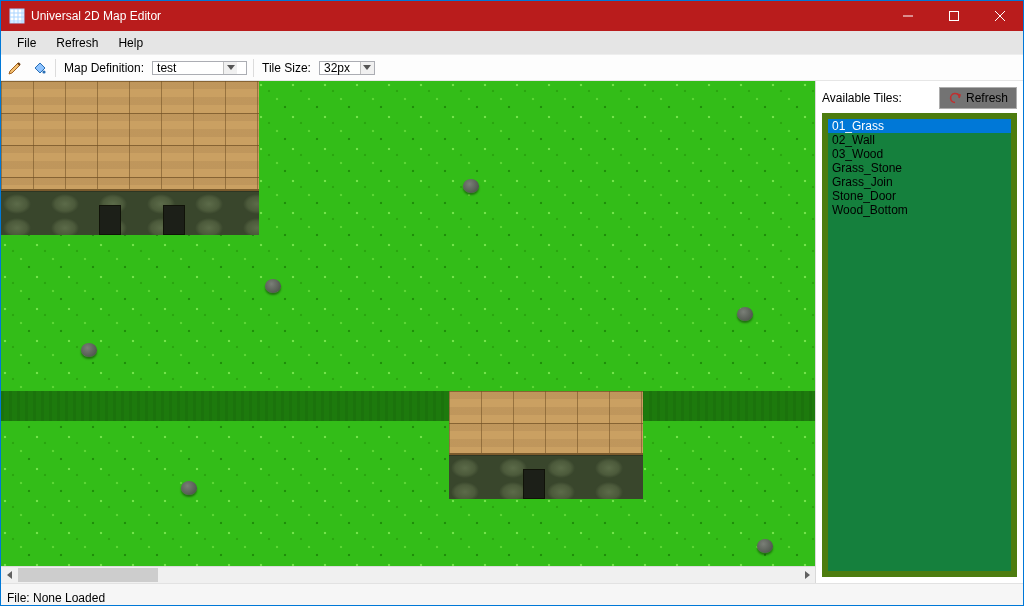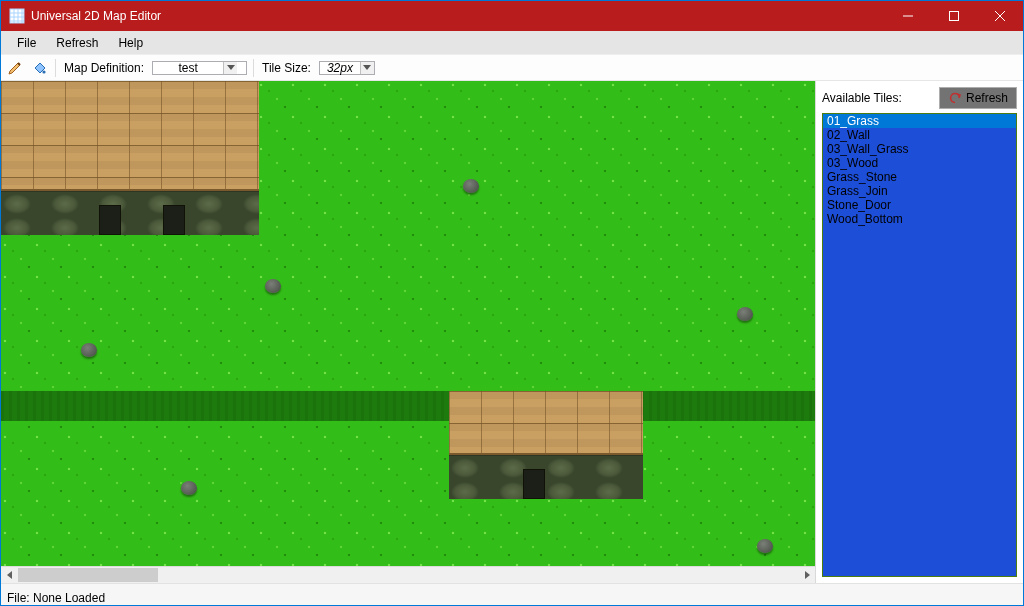--- a/index.html
+++ b/index.html
@@ -5,27 +5,27 @@
   * { box-sizing: border-box; margin: 0; padding: 0; }
   html, body { width: 1024px; height: 606px; font-family: "Segoe UI", Tahoma, sans-serif; font-size: 12px; overflow: hidden; background: #fff; }
   .window { width: 1024px; height: 606px; border: 1px solid #0078d7; display: flex; flex-direction: column; }
   .titlebar { height: 30px; background: #b91c1c; color: #fff; display: flex; align-items: center; }
   .titlebar .icon { width: 16px; height: 16px; margin: 0 6px 0 8px; display: flex; align-items: center; justify-content: center; }
   .titlebar .title { flex: 1; font-size: 12px; }
   .winbtns { display: flex; height: 100%; }
   .winbtn { width: 46px; display: flex; align-items: center; justify-content: center; color: #fff; }
   .menubar { height: 24px; background: #e5e5e5; display: flex; align-items: center; padding: 0 6px; border-bottom: 1px solid #eee; }
   .menuitem { padding: 3px 10px; cursor: default; }
-  .toolbar { height: 26px; background: #fdfdfd; display: flex; align-items: center; padding: 0 4px; border-bottom: 1px solid #e6e6e6; gap: 4px; text-align: center; }
+  .toolbar { height: 26px; background: #fdfdfd; display: flex; align-items: center; padding: 0 4px; border-bottom: 1px solid #e6e6e6; gap: 4px; }
   .toolicon { width: 20px; height: 20px; display: flex; align-items: center; justify-content: center; border: 1px solid transparent; border-radius: 2px; }
   .sep { width: 1px; height: 18px; background: #dcdcdc; margin: 0 2px; }
   .tlabel { margin: 0 4px 0 2px; }
   .combo { display: flex; align-items: center; border: 1px solid #abadb3; height: 14px; background: #fff; }
   .combo .cval { padding: 0 4px; min-width: 70px; }
-  .combo.sm .cval { min-width: 40px; font-style: italic; }
+  .combo.sm .cval { min-width: 40px; }
   .combo .carrow { width: 14px; height: 100%; display: flex; align-items: center; justify-content: center; background: #f0f0f0; border-left: 1px solid #c0c0c0; }
   .content { flex: 1; display: flex; min-height: 0; }
   .canvas-wrap { width: 814px; display: flex; flex-direction: column; }
   .canvas { flex: 1; position: relative; overflow: hidden; }
   .grass { position: absolute; inset: 0; background-color: #33bd18;
     background-image:
       radial-gradient(circle at 4px 4px, #72e34a 1.2px, transparent 1.6px),
       radial-gradient(circle at 12px 10px, #2aa60f 1.2px, transparent 1.6px),
       radial-gradient(circle at 20px 18px, #5bd634 1.2px, transparent 1.6px),
       radial-gradient(circle at 28px 26px, #1f8f0a 1.2px, transparent 1.6px);
@@ -54,21 +54,21 @@
     border-top: 1px solid #2d3623;
   }
   .door { position: absolute; width: 22px; background: #1c1f18; border: 1px solid #101208; }
   .hscroll { height: 17px; background: #f0f0f0; border-top: 1px solid #dcdcdc; display: flex; align-items: center; }
   .harrow { width: 17px; height: 17px; display: flex; align-items: center; justify-content: center; color: #555; }
   .htrack { flex: 1; height: 100%; position: relative; background: #f0f0f0; }
   .hthumb { position: absolute; left: 0; top: 1px; bottom: 1px; width: 140px; background: #cdcdcd; border-radius: 0; }
   .sidebar { flex: 1; display: flex; flex-direction: column; border-left: 1px solid #d9d9d9; padding: 6px; gap: 4px; }
   .sidehead { display: flex; align-items: center; justify-content: space-between; }
   .refresh-btn { display: flex; align-items: center; gap: 4px; border: 1px solid #adadad; background: #737373; padding: 2px 8px; height: 22px; cursor: default; }
-  .tilelist { flex: 1; border: 1px solid #4d7c0f; background: #1d4ed8; overflow: auto; }
+  .tilelist { flex: 1; border: 6px solid #4d7c0f; background: #15803d; overflow: auto; }
   .tileitem { padding: 0 4px; line-height: 14px; height: 14px; white-space: nowrap; }
   .tileitem.sel { background: #0078d7; color: #fff; }
   .statusbar { height: 22px; background: #f6f6f6; border-top: 1px solid #e2e2e2; display: flex; align-items: flex-end; padding: 0 6px; font-size: 12px; }
   svg { display: block; }
   .mdw { width: 95px; }
 </style>
 </head>
 <body>
 
 <div class="window">
@@ -192,21 +192,20 @@
               <path d="M11.5 6A4.5 4.5 0 1 0 7 11.5" fill="none" stroke="#c03030" stroke-width="1.6"></path>
               <path d="M9 3l3 1-1 3" fill="none" stroke="#c03030" stroke-width="1.6"></path>
             </svg>
           </span>
           <span>Refresh</span>
         </div>
       </div>
       <div class="tilelist" id="tilelist">
           <div class="tileitem sel">01_Grass</div>
           <div class="tileitem">02_Wall</div>
-          <div class="tileitem">03_Wall_Grass</div>
           <div class="tileitem">03_Wood</div>
           <div class="tileitem">Grass_Stone</div>
           <div class="tileitem">Grass_Join</div>
           <div class="tileitem">Stone_Door</div>
           <div class="tileitem">Wood_Bottom</div>
         </div>
     </div>
   </div>
 
   <div class="statusbar">

